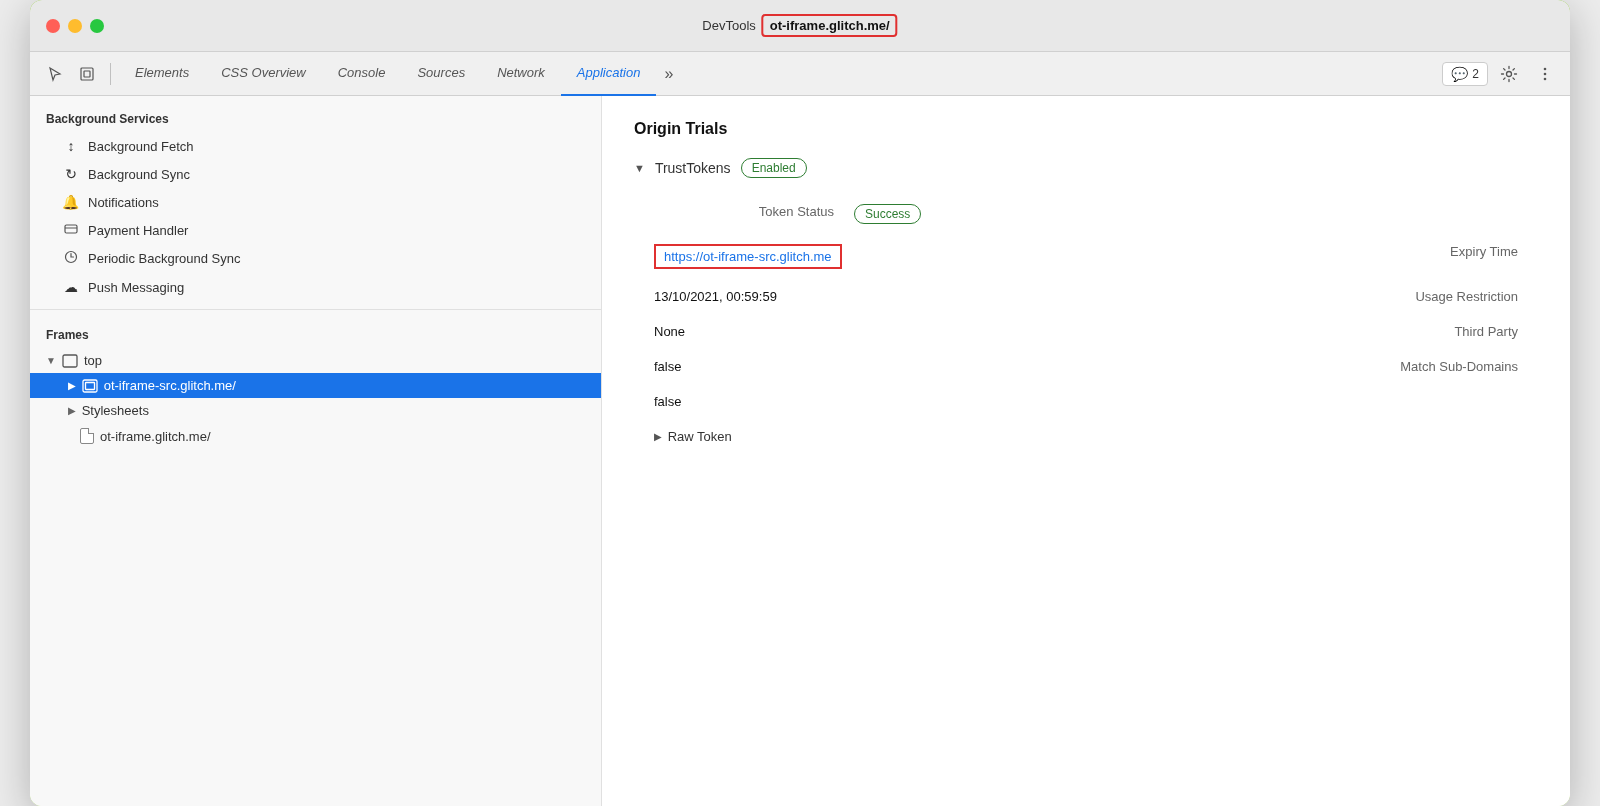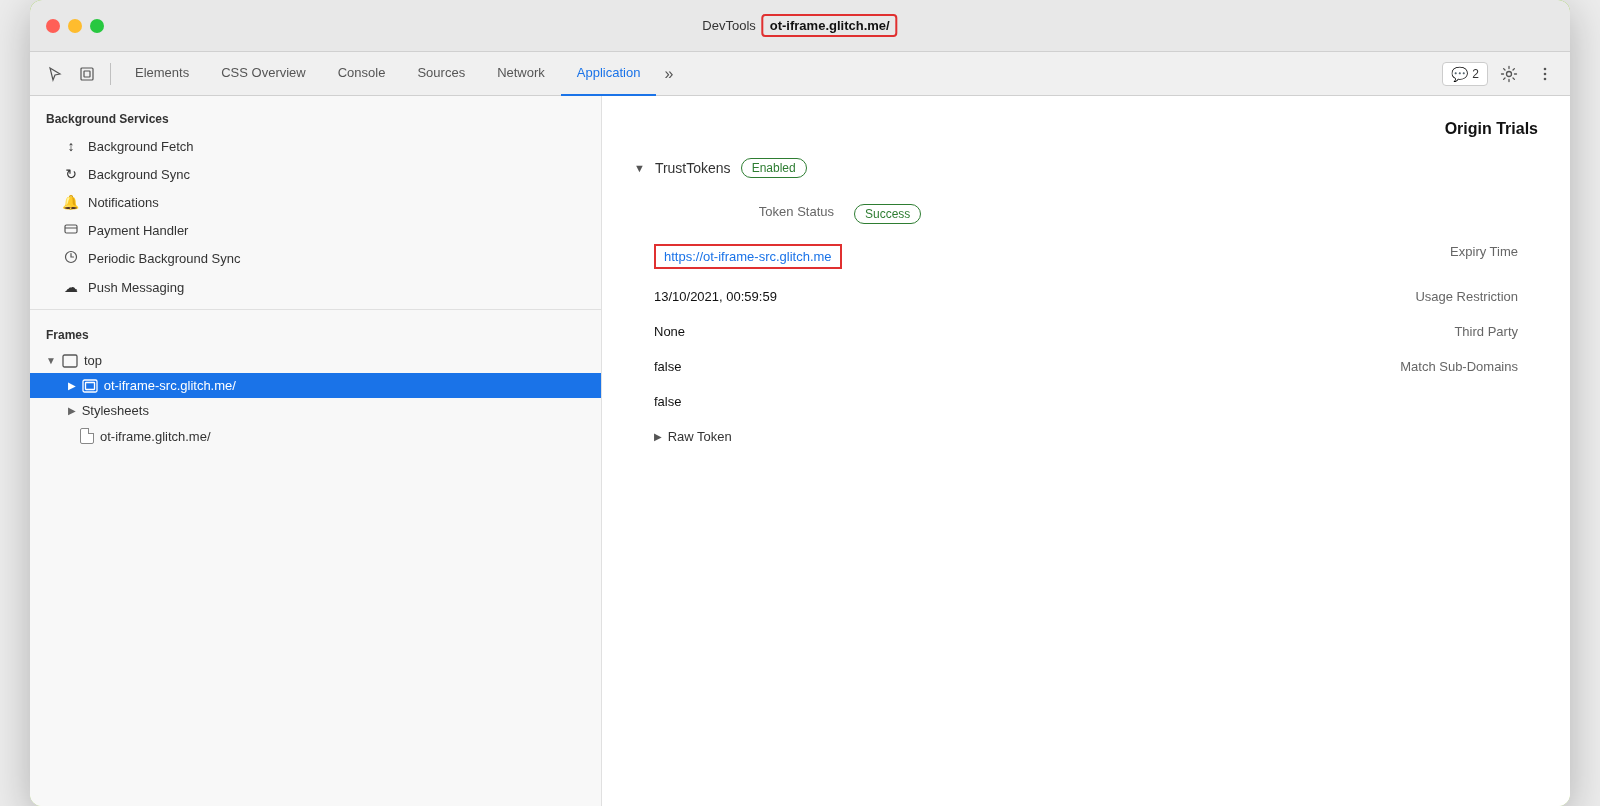--- a/index.html
+++ b/index.html
@@ -99,20 +99,21 @@
     .toolbar-tab {
       padding: 0 16px;
       height: 44px;
       display: flex;
       align-items: center;
       cursor: pointer;
       color: #555;
       font-size: 13px;
       border-bottom: 2px solid transparent;
       white-space: nowrap;
+      font-style: italic;
     }
     .toolbar-tab.active {
       color: #1a73e8;
       border-bottom: 2px solid #1a73e8;
       font-weight: 500;
     }
     .toolbar-more {
       padding: 0 8px;
       color: #555;
       cursor: pointer;
@@ -218,21 +219,20 @@
       flex: 1;
       padding: 24px 32px;
       overflow-y: auto;
       background: white;
     }
     .content-title {
       font-size: 16px;
       font-weight: 700;
       color: #111;
       margin-bottom: 20px;
-      text-align: right;
     }
     .trial-section {
       margin-bottom: 10px;
     }
     .trial-header {
       display: flex;
       align-items: center;
       gap: 10px;
       margin-bottom: 16px;
     }

